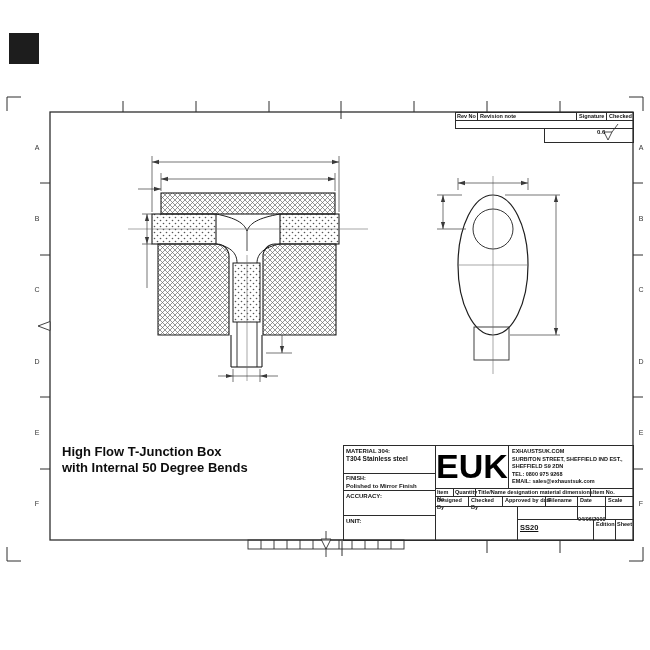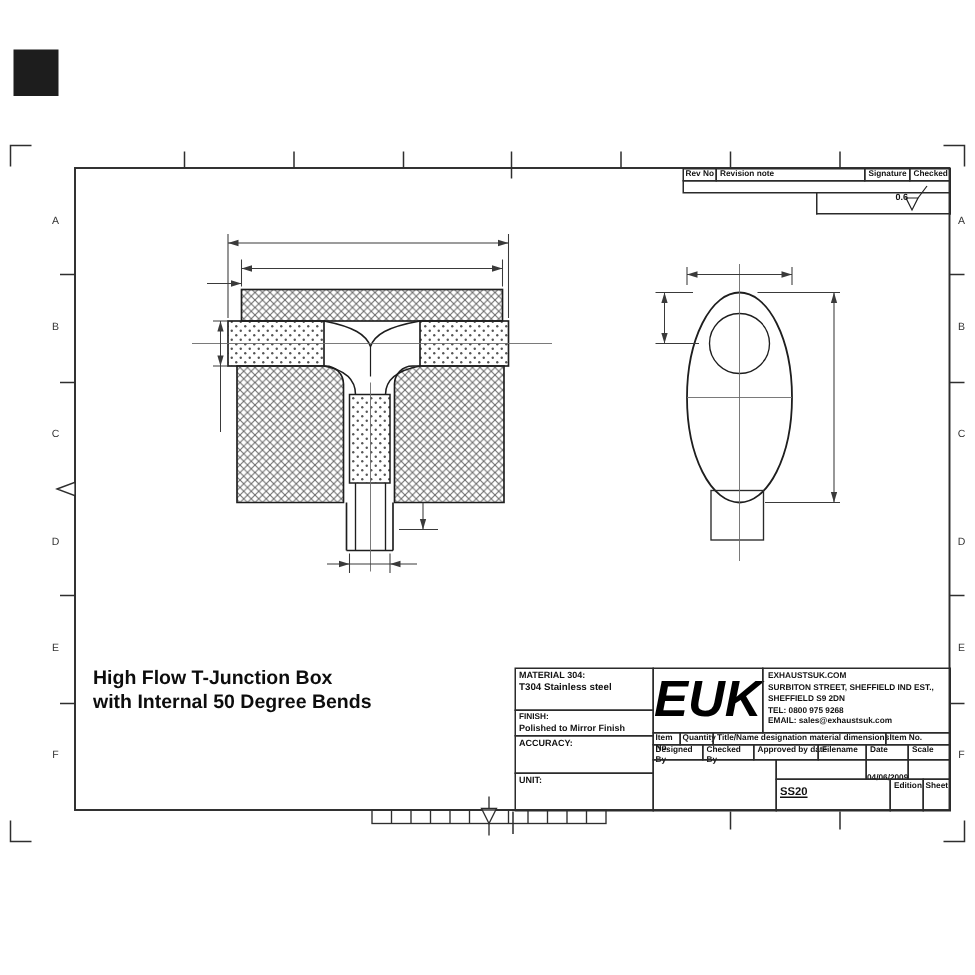--- a/index.html
+++ b/index.html
@@ -8,22 +8,22 @@
   .abs{position:absolute;}
   svg{position:absolute;left:0;top:0;}
   .cell{position:absolute;border:1px solid #2b2b2b;box-sizing:border-box;}
   .lbl{font-weight:bold;color:#111;display:block;}
   .f55{font-size:5.5px;line-height:7px;}
   .f6{font-size:6px;line-height:8px;}
   .f65{font-size:6.5px;line-height:8px;}
   .pad{padding:1px 2px;}
   .rowlbl{position:absolute;width:12px;height:10px;font-size:7px;line-height:10px;
           text-align:center;color:#333;font-family:"Liberation Sans",sans-serif;}
-  #euk-logo{font-weight:bold;font-size:34px;line-height:41px;
-            letter-spacing:0px;color:#000;font-style:italic;}
+  #euk-logo{font-weight:bold;font-size:34px;line-height:41px;text-align:center;
+            letter-spacing:0px;color:#000;}
   #drawing-title{font-weight:bold;font-size:13px;line-height:16px;color:#0d0d0d;}
   #sf-value{font-size:6px;font-weight:bold;}
   #part-number{font-weight:bold;font-size:7.5px;line-height:9px;text-decoration:underline;}
   #date-value{font-size:5.5px;font-weight:bold;line-height:7px;}
   .company-line{font-size:5.5px;font-weight:bold;line-height:7.6px;white-space:nowrap;}
   #watermark{position:absolute;left:9px;top:33px;width:30px;height:31px;background:#1d1d1d;}
 </style>
 </head>
 <body>
 

